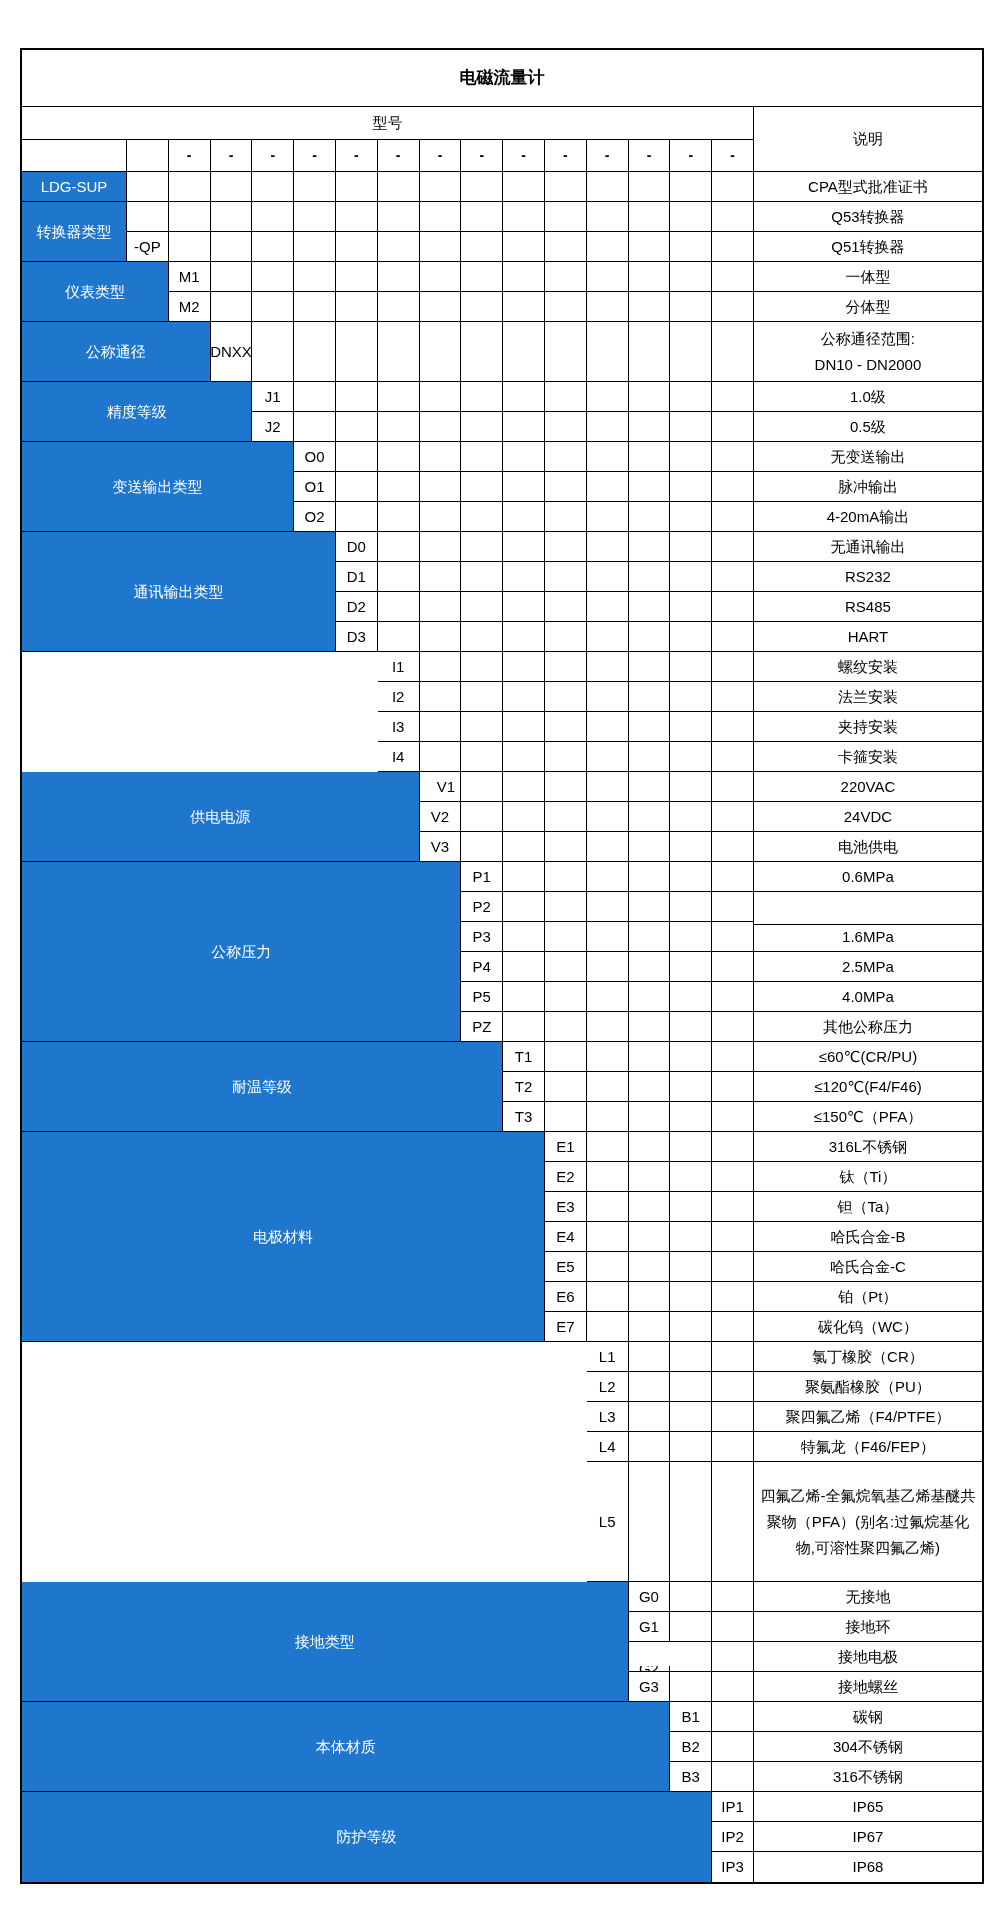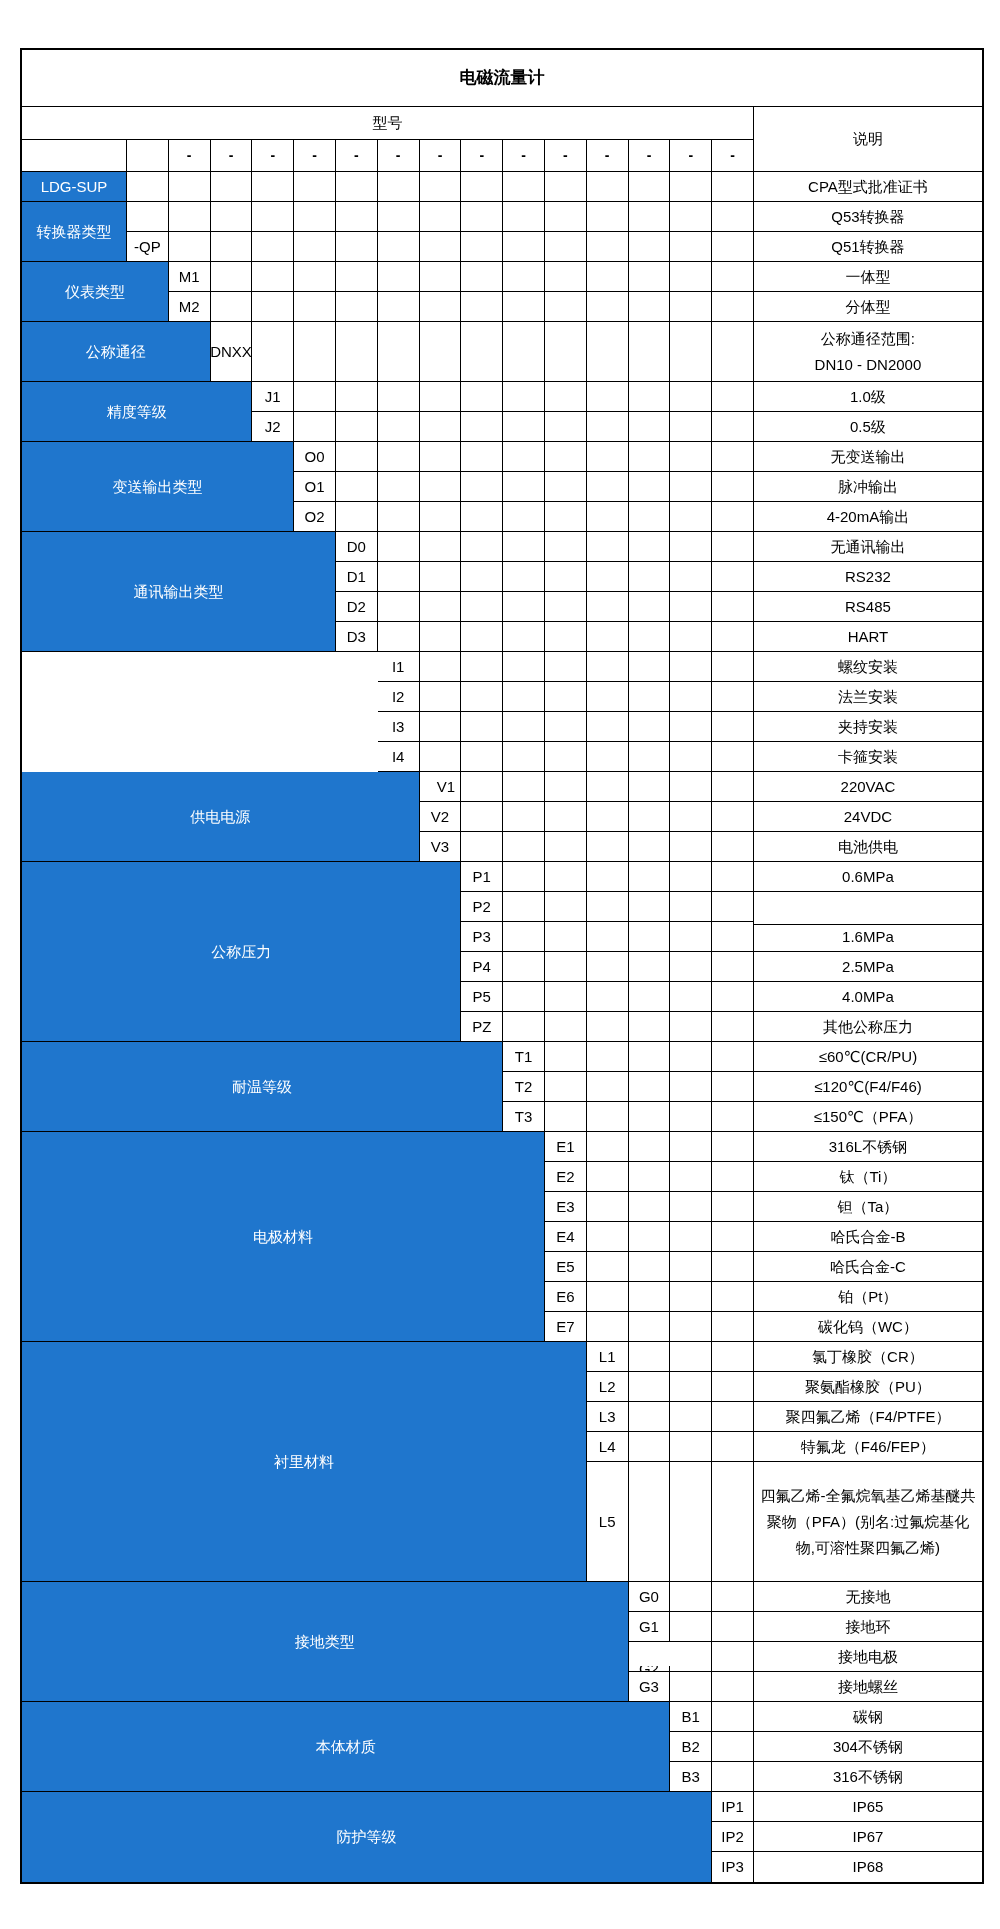--- a/index.html
+++ b/index.html
@@ -437,21 +437,20 @@
     <div class="cell" style="grid-area: 41 / 14 / 42 / 15;"></div>
     <div class="cell" style="grid-area: 41 / 15 / 42 / 16;"></div>
     <div class="cell" style="grid-area: 41 / 16 / 42 / 17;"></div>
     <div class="cell desc no-br" style="grid-area: 41 / 17 / 42 / 18;">铂（Pt）</div>
     <div class="cell code" style="grid-area: 42 / 12 / 43 / 13;">E7</div>
     <div class="cell" style="grid-area: 42 / 13 / 43 / 14;"></div>
     <div class="cell" style="grid-area: 42 / 14 / 43 / 15;"></div>
     <div class="cell" style="grid-area: 42 / 15 / 43 / 16;"></div>
     <div class="cell" style="grid-area: 42 / 16 / 43 / 17;"></div>
     <div class="cell desc no-br" style="grid-area: 42 / 17 / 43 / 18;">碳化钨（WC）</div>
-    <div class="cell blk" style="grid-area: 43 / 1 / 51 / 13;">衬里材料</div>
     <div class="cell code" style="grid-area: 43 / 13 / 44 / 14;">L1</div>
     <div class="cell" style="grid-area: 43 / 14 / 44 / 15;"></div>
     <div class="cell" style="grid-area: 43 / 15 / 44 / 16;"></div>
     <div class="cell" style="grid-area: 43 / 16 / 44 / 17;"></div>
     <div class="cell desc no-br" style="grid-area: 43 / 17 / 44 / 18;">氯丁橡胶（CR）</div>
     <div class="cell code" style="grid-area: 44 / 13 / 45 / 14;">L2</div>
     <div class="cell" style="grid-area: 44 / 14 / 45 / 15;"></div>
     <div class="cell" style="grid-area: 44 / 15 / 45 / 16;"></div>
     <div class="cell" style="grid-area: 44 / 16 / 45 / 17;"></div>
     <div class="cell desc no-br" style="grid-area: 44 / 17 / 45 / 18;">聚氨酯橡胶（PU）</div>

